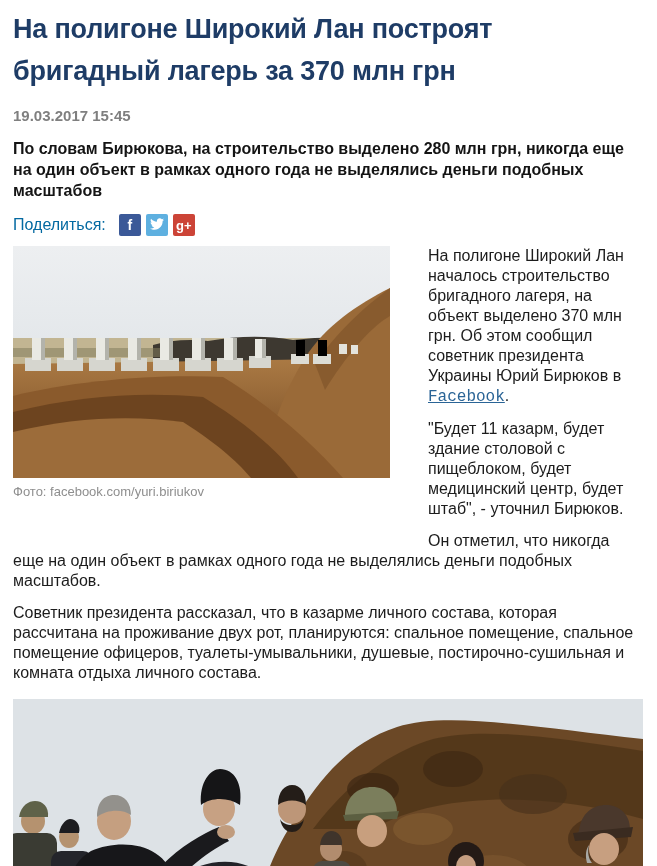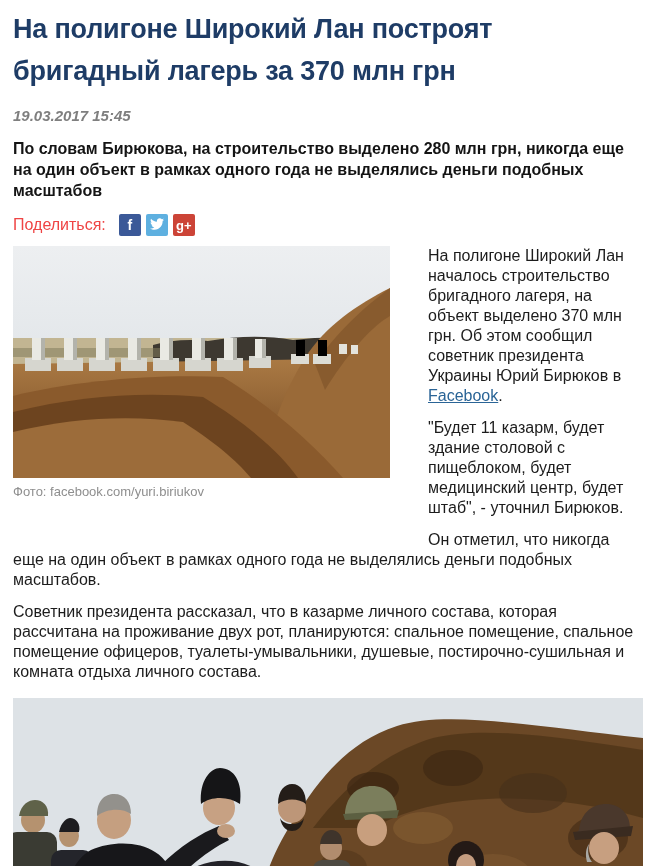--- a/index.html
+++ b/index.html
@@ -7,41 +7,41 @@
     width:657px; height:866px; overflow:hidden; background:#fff;
     font-family:"Liberation Sans", sans-serif;
     -webkit-font-smoothing:antialiased;
   }
   .page { padding:8px 14px 0 13px; }
 
   h1.title {
     margin:0; color:#1e3c66; font-size:27px; line-height:42px;
     font-weight:700; letter-spacing:-0.2px;
   }
-  .date { margin-top:15px; color:#7f7f7f; font-weight:700; font-size:15px;font-style:italic; }
+  .date { margin-top:15px; color:#7f7f7f; font-weight:700; font-size:15px; }
   .lead {
     margin:14px 0 0; font-size:16px; font-weight:700; color:#141414;
     line-height:21px;
   }
 
   .share-row { display:flex; align-items:center; margin-top:13px; }
-  .share-label { font-size:16px; color:#ef4444; }
+  .share-label { font-size:16px; color:#0369a1; }
   .share-btn {
     width:22px; height:22px; border-radius:2px; display:flex;
     align-items:center; justify-content:center; color:#fff;
     font-weight:700; font-size:14px; cursor:pointer; text-decoration:none;
     line-height:1;
   }
   .share-btn.fb { background:#3b5998; margin-left:13px; }
   .share-btn.tw { background:#5eb0e0; margin-left:5px; }
   .share-btn.gp { background:#cc4437; margin-left:5px; font-size:13px; }
 
   .article-body { margin-top:10px; font-size:16px; line-height:20px; color:#1c1c1c; }
   .article-body p { margin:0 0 12px; }
-  a.inline-link { color:#2a6496; text-decoration:underline; }
+  a.inline-link { color:#2a6496; text-decoration:underline;font-family:Liberation Mono, monospace; }
 
   figure.photo1 { float:left; width:393px; margin:0 22px 40px 0; }
   figure.photo1 svg { display:block; }
   figure.photo1 figcaption { font-size:13px; color:#8e8e8e; margin-top:4px; }
 
   figure.photo2 { clear:both; margin:16px 0 0; width:630px; height:264px; overflow:hidden; }
   figure.photo2 svg { display:block; }
 </style>
 </head>
 <body>

